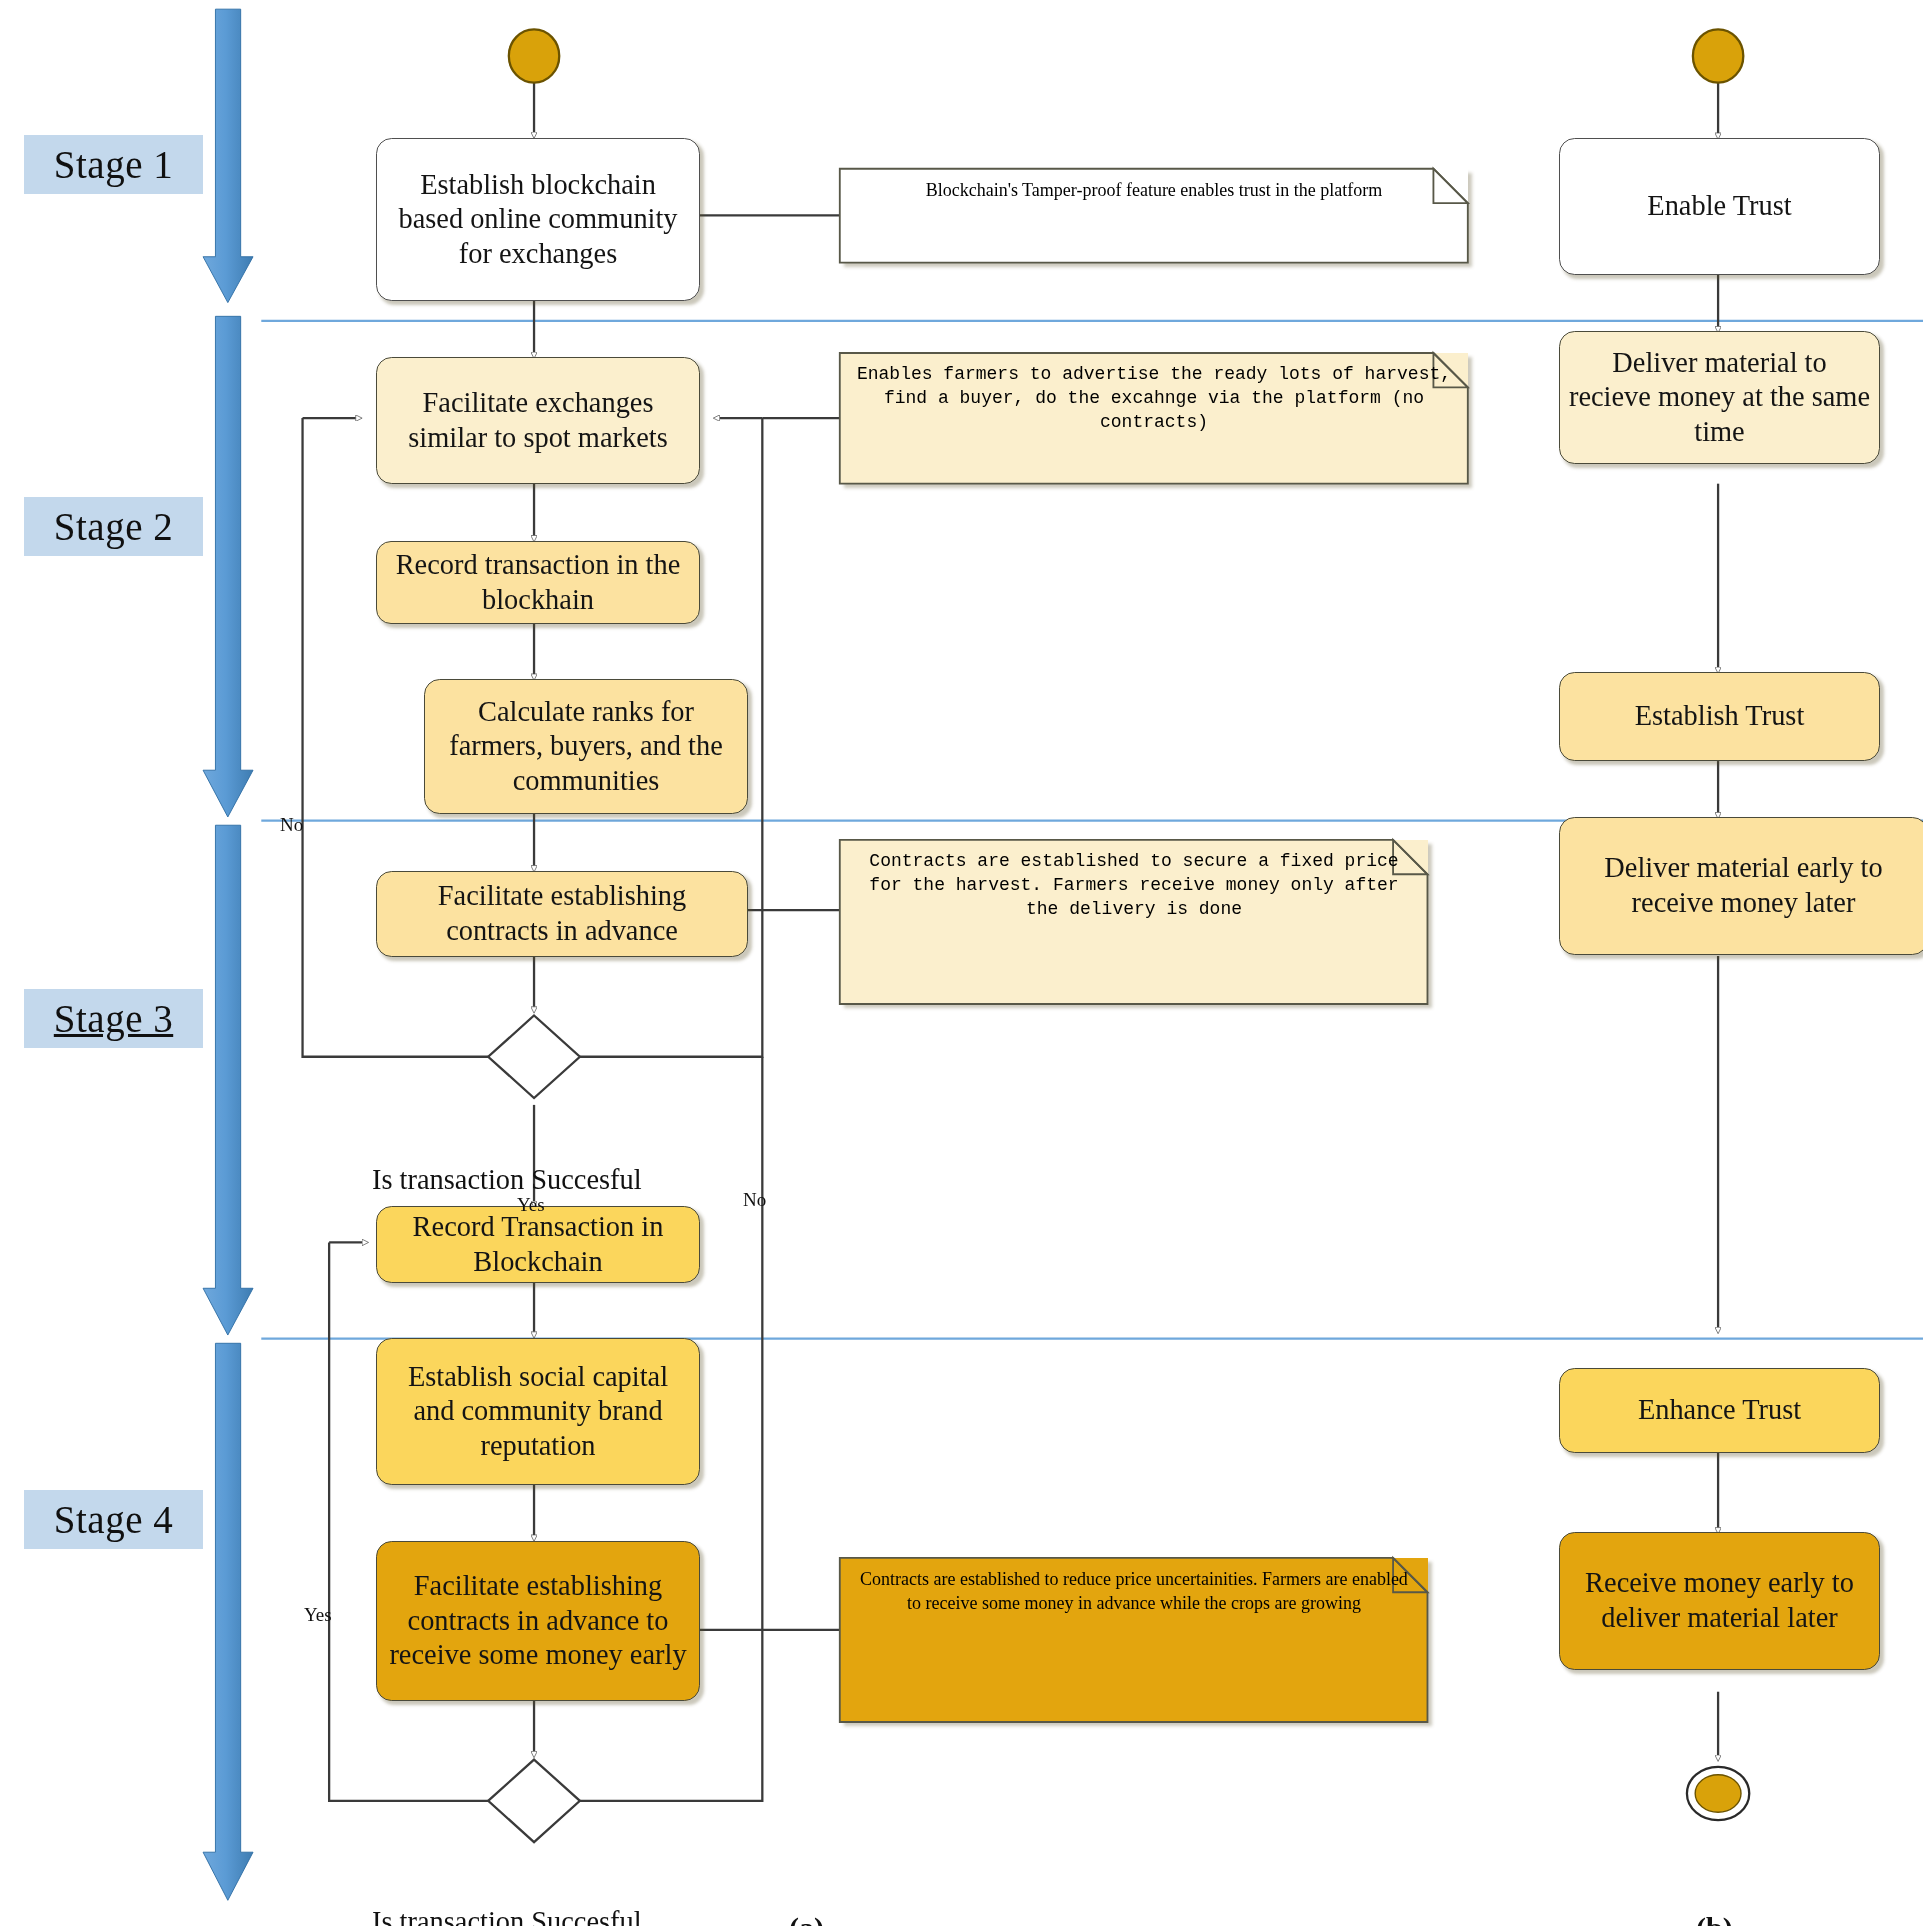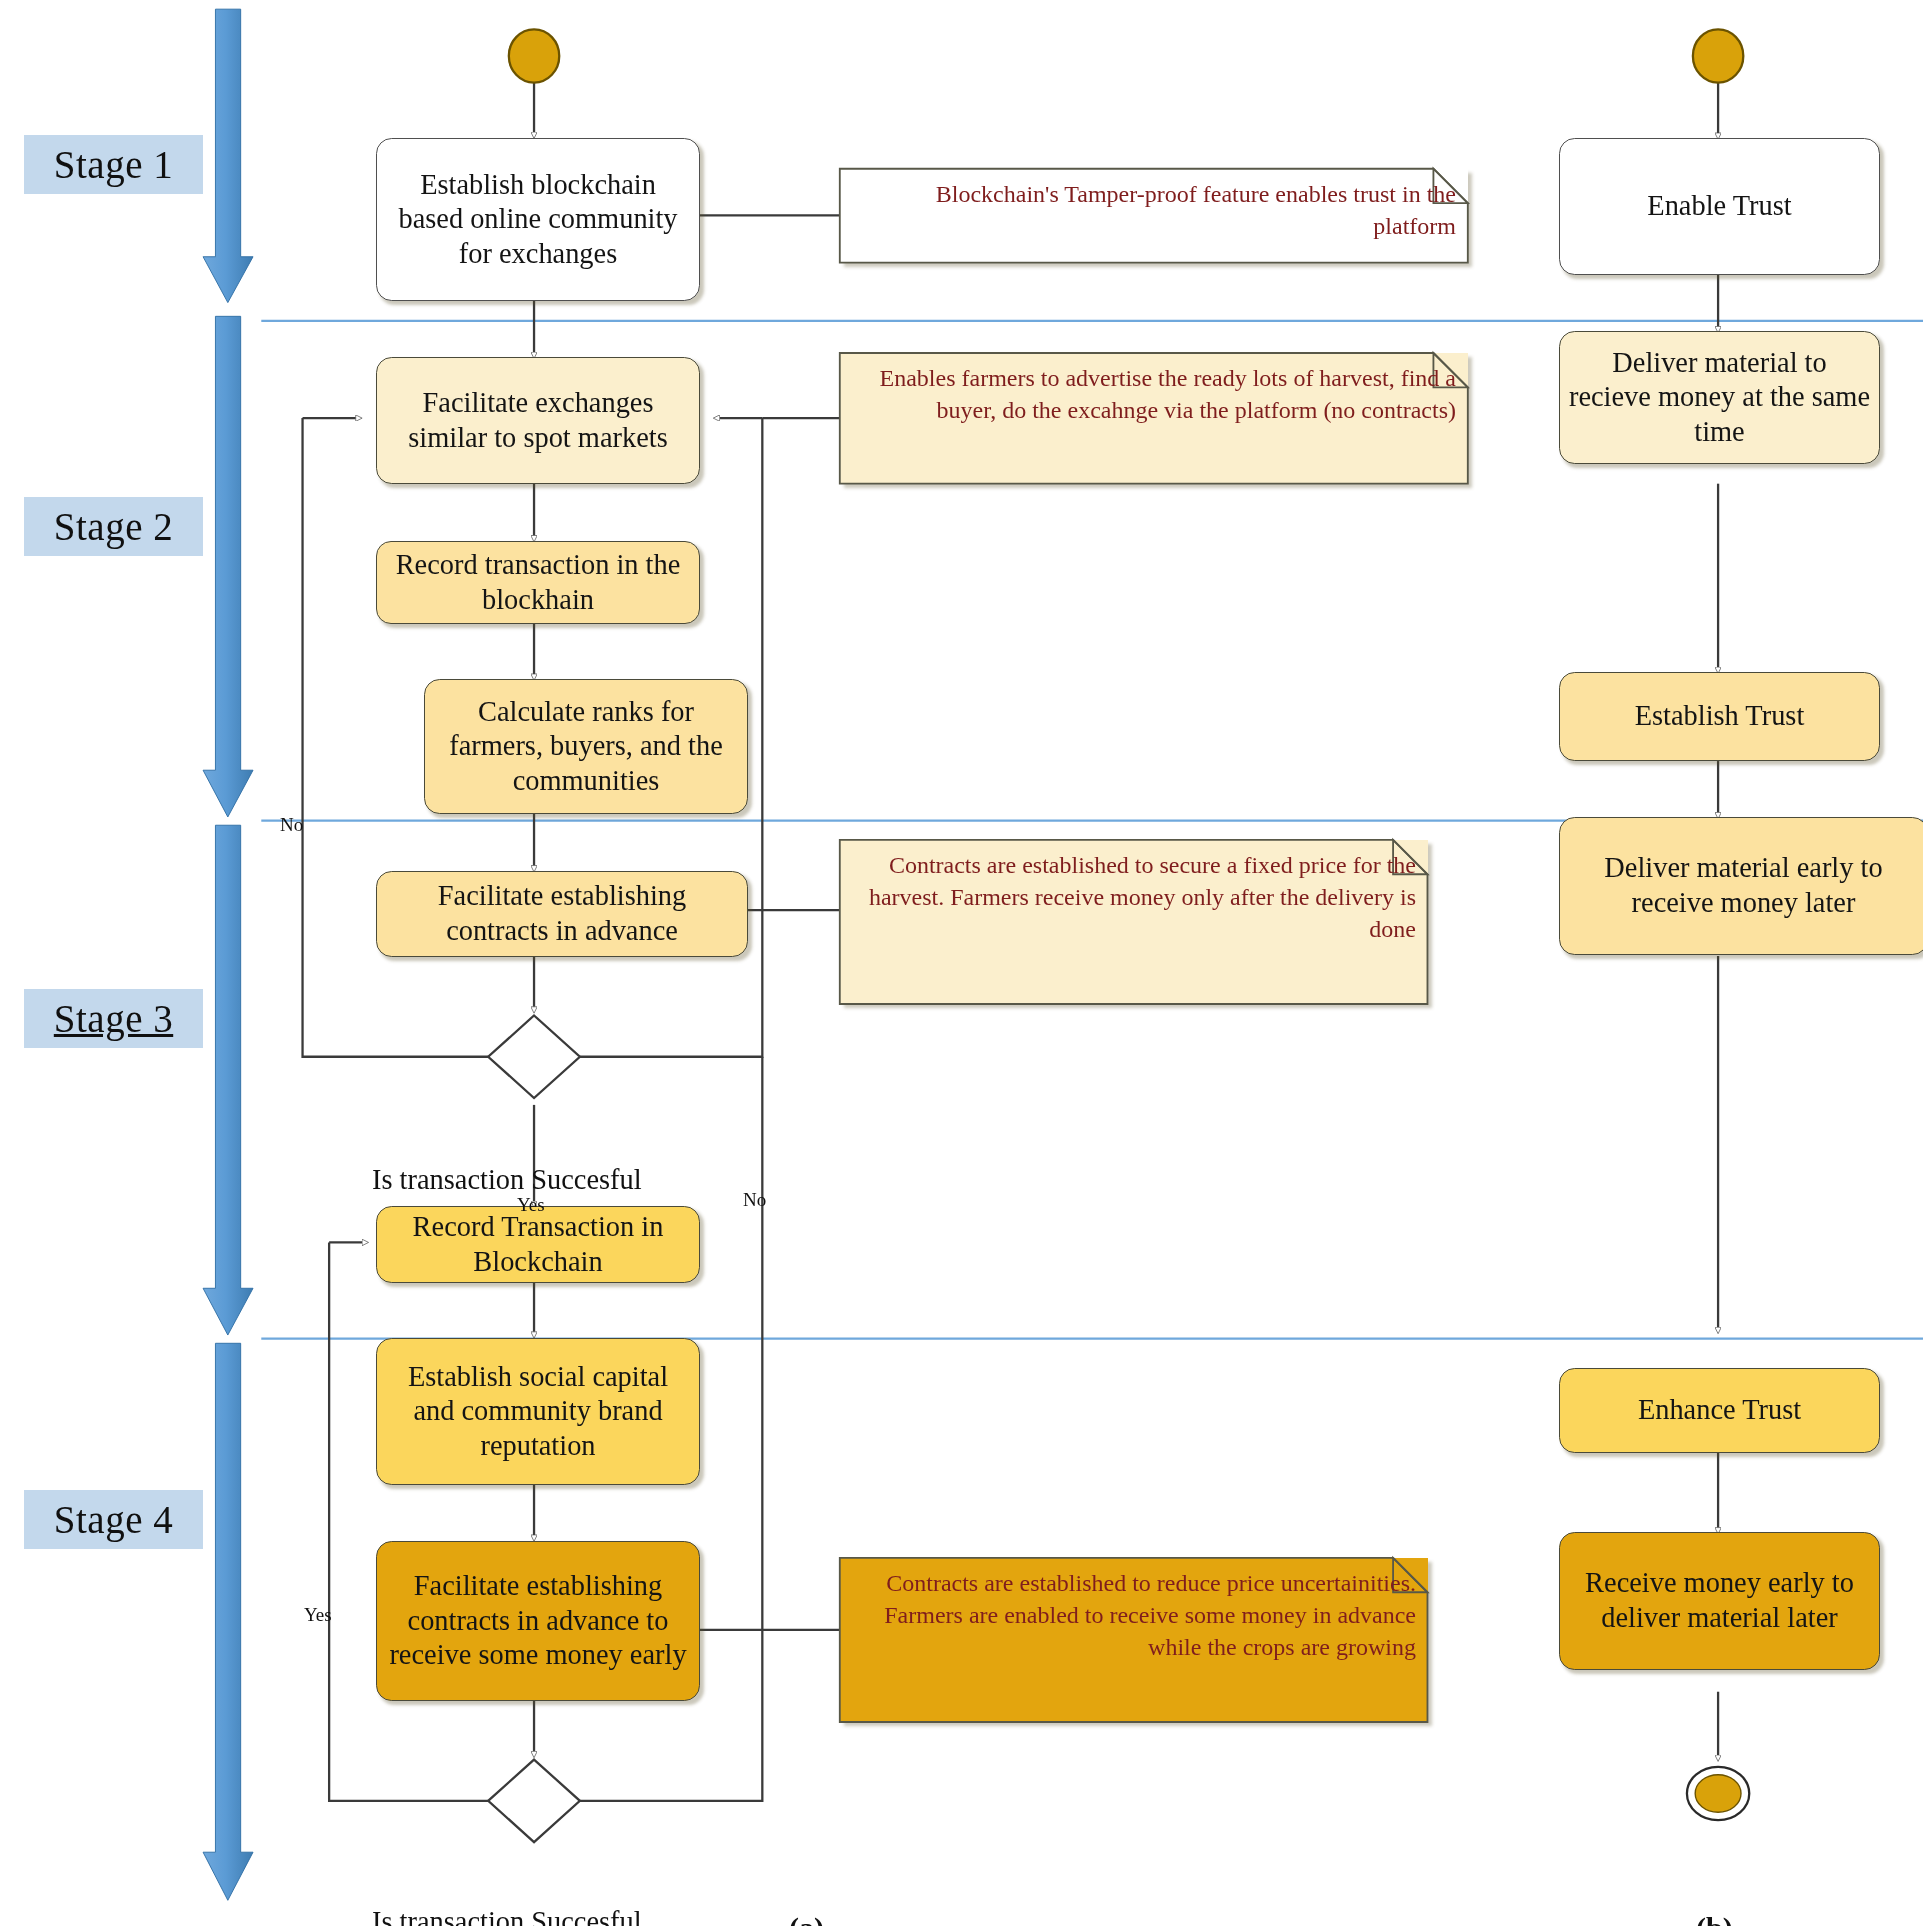--- a/index.html
+++ b/index.html
@@ -42,31 +42,31 @@
   .fill-white{background:#FFFFFF;border-color:#4f4f4f;}
   .fill-cream{background:#FBEFCD;}
   .fill-lightgold{background:#FCE2A0;}
   .fill-gold{background:#FBD65C;}
   .fill-darkgold{background:#E3A50E;}
 
   
   .note{
     position:absolute;
     box-sizing:border-box;
-    color:#7f1d1d;
-    font-family:"Liberation Serif","DejaVu Serif",serif;
-    font-size:24px;
+    color:#000000;
+    font-family:"Liberation Serif","DejaVu Serif",serif;
+    font-size:18px;
     line-height:1.33;
     padding:10px 12px 8.3px 12px;
-    text-align:right;
+    text-align:center;
     box-shadow:3.7px 3.7px 3.2px rgba(90,80,40,.30);
   }
   .note .body{position:relative;z-index:2;}
   .note-white{background:#FFFFFF;}
-  .note-cream{background:#FBEFCD;}
+  .note-cream{background:#FBEFCD;font-family:Liberation Mono, monospace;}
   .note-darkgold{background:#E3A50E;}
 
   
   .lbl{
     position:absolute;
     color:#111111;
     font-family:"Liberation Serif","DejaVu Serif",serif;
     white-space:nowrap;
     margin-top:45px;
   }

